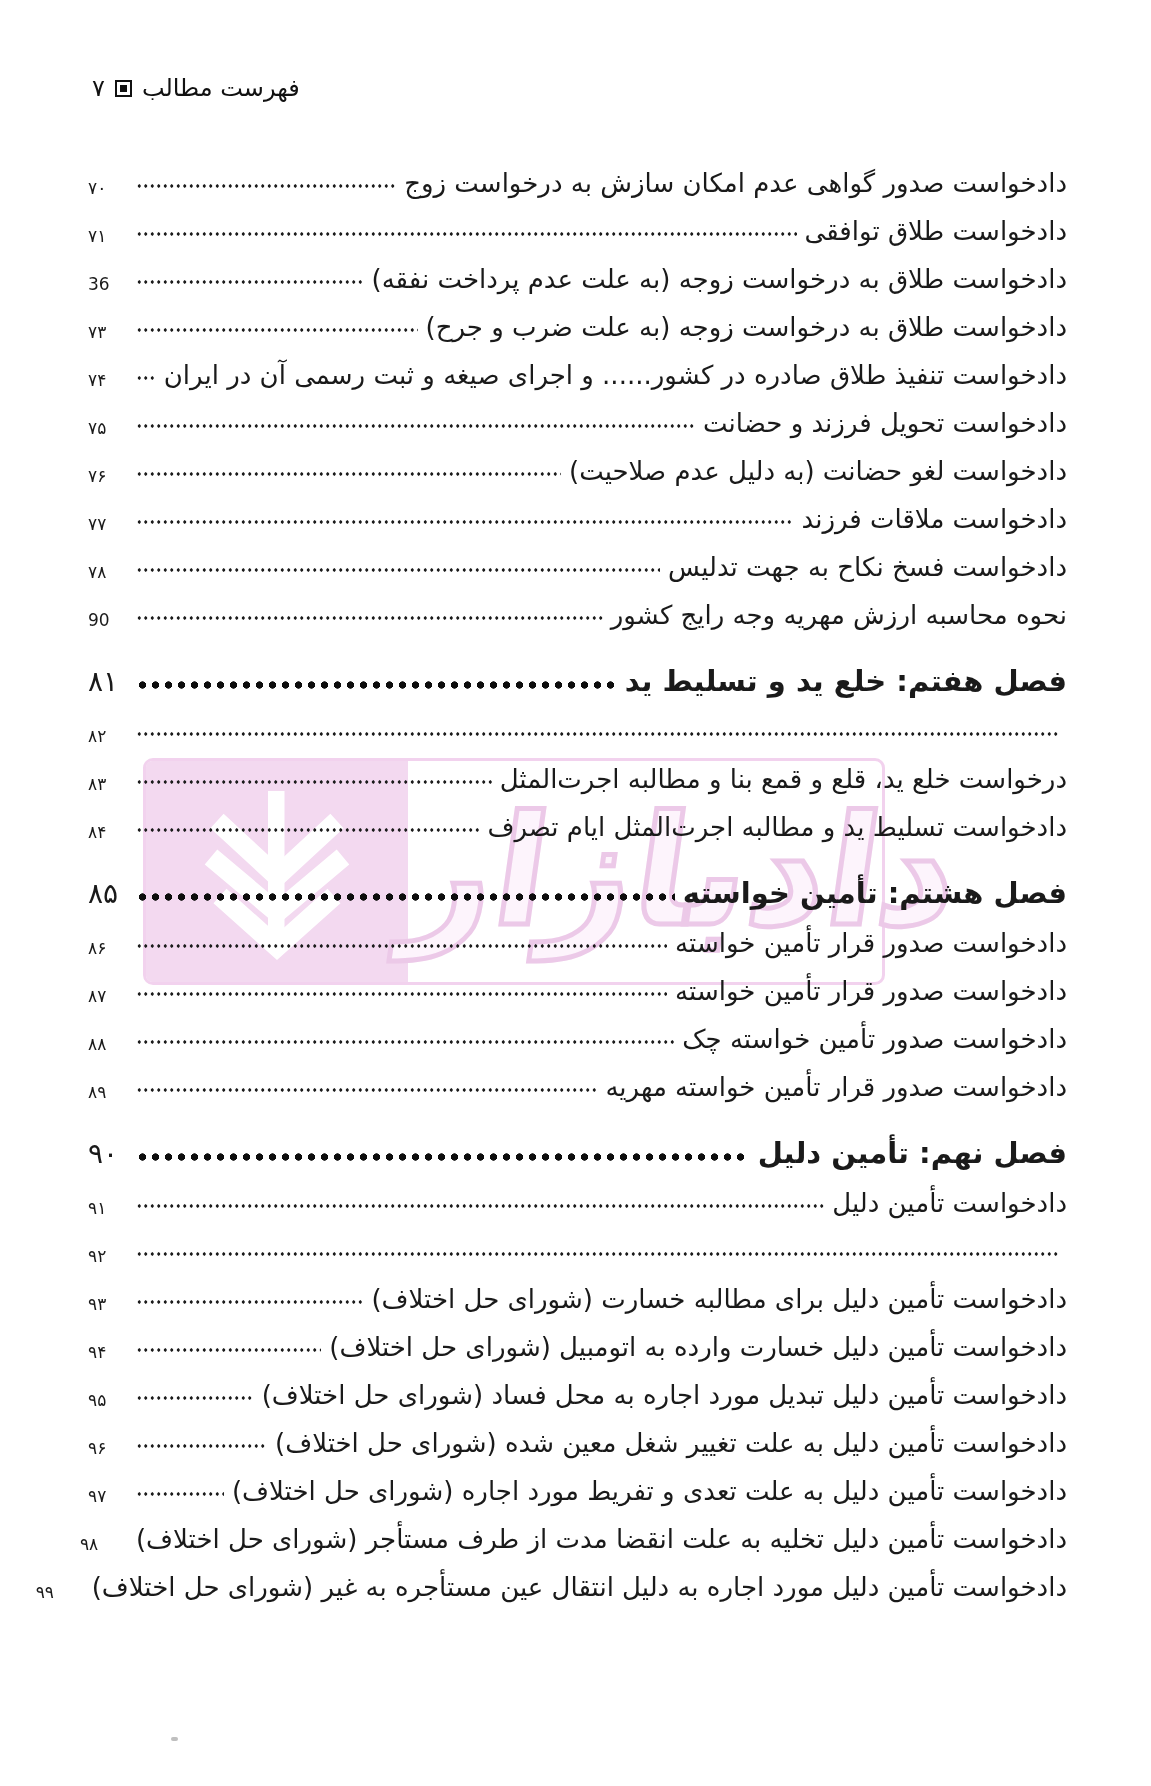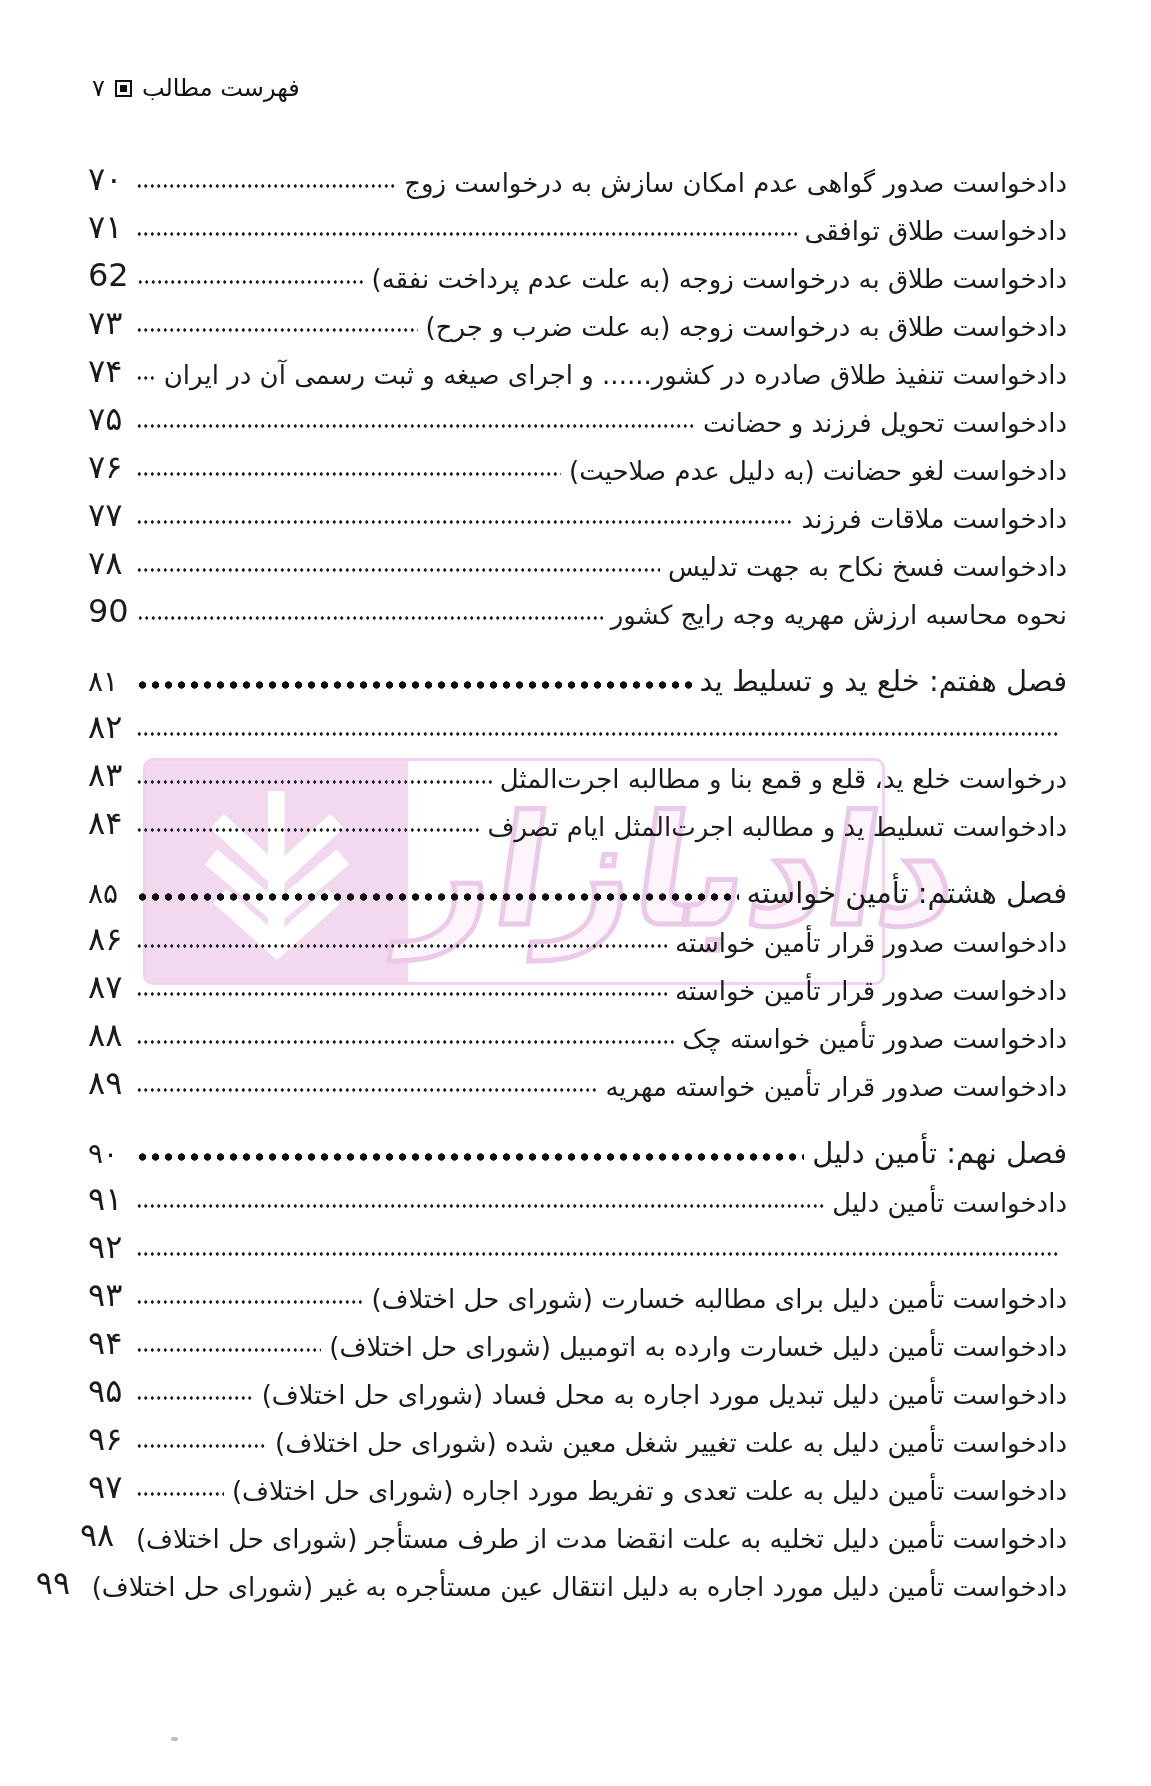--- a/index.html
+++ b/index.html
@@ -44,24 +44,24 @@
   }
   .row .t{
     white-space:nowrap;font-size:26px;padding-bottom:2px;flex:none;max-width:100%;text-align:center;
   }
   .row .dots{
     flex:1;height:6px;margin:0 8px 11px 8px;min-width:0;
     background-image:radial-gradient(circle,#1b1b1b 1.5px,rgba(0,0,0,0) 1.8px);
     background-size:6.5px 6px;background-repeat:repeat-x;background-position:left center;
   }
   .row .p{
-    font-size:32px;padding-bottom:2px;flex:none;min-width:40px;text-align:left;
+    font-size:17px;padding-bottom:2px;flex:none;min-width:40px;text-align:left;
   }
   .row.chapter{height:50px;margin-top:18px;}
-  .row.chapter .t{font-weight:normal;font-size:29px;}
+  .row.chapter .t{font-weight:bold;font-size:29px;}
   .row.chapter .p{font-weight:normal;font-size:28px;}
   .row.chapter .dots{
     height:10px;margin-bottom:10px;
     background-image:radial-gradient(circle,#0d0d0d 3.4px,rgba(0,0,0,0) 3.9px);
     background-size:13px 10px;
   }
   .speck{
     position:absolute;left:171px;top:1737px;width:7px;height:4px;
     background:#bfbfbf;border-radius:2px;z-index:0;
   }
@@ -95,21 +95,21 @@
     <span class="p">۷۰</span>
   </div>
   <div class="row entry">
     <span class="t">دادخواست طلاق توافقی</span>
     <span class="dots"></span>
     <span class="p">۷۱</span>
   </div>
   <div class="row entry">
     <span class="t">دادخواست طلاق به درخواست زوجه (به علت عدم پرداخت نفقه)</span>
     <span class="dots"></span>
-    <span class="p">62</span>
+    <span class="p">36</span>
   </div>
   <div class="row entry">
     <span class="t">دادخواست طلاق به درخواست زوجه (به علت ضرب و جرح)</span>
     <span class="dots"></span>
     <span class="p">۷۳</span>
   </div>
   <div class="row entry">
     <span class="t">دادخواست تنفیذ طلاق صادره در کشور...... و اجرای صیغه و ثبت رسمی آن در ایران</span>
     <span class="dots"></span>
     <span class="p">۷۴</span>

